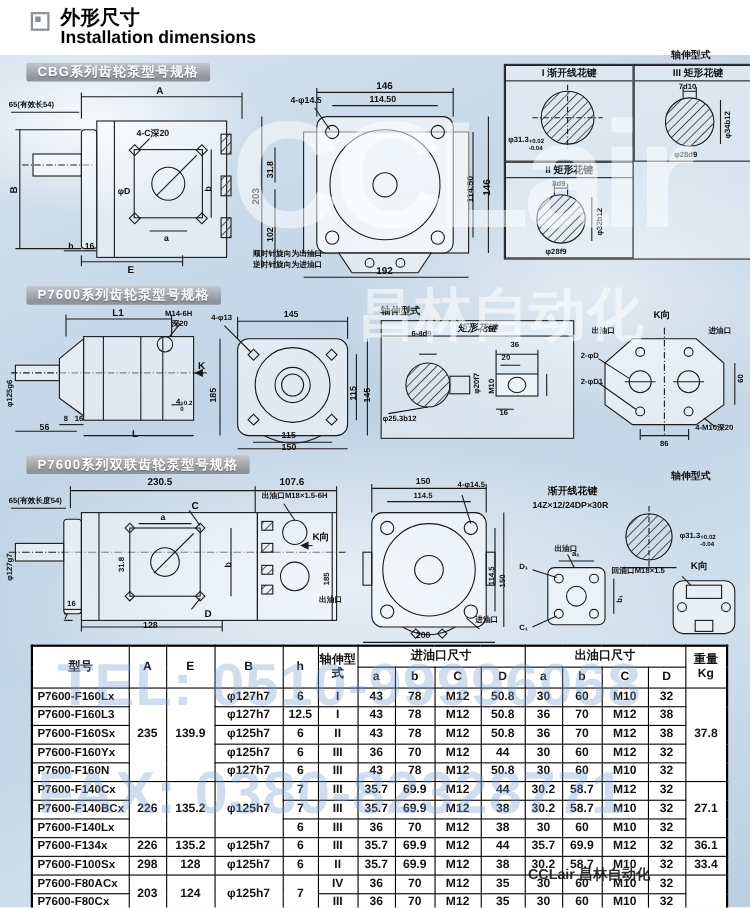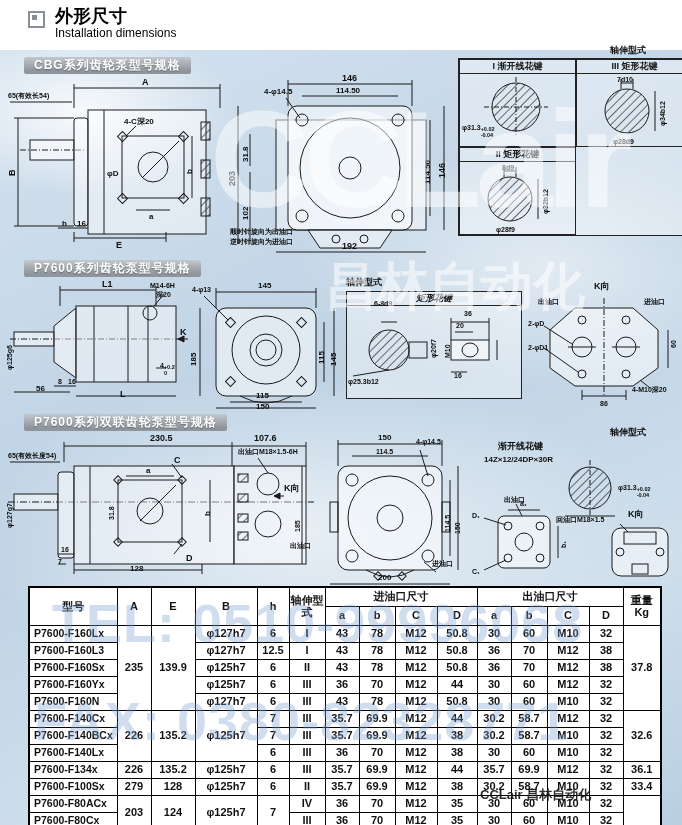--- a/index.html
+++ b/index.html
@@ -7,21 +7,21 @@
        font-family:"Liberation Sans","DejaVu Sans",sans-serif;color:#111;}
   .content-bg{position:absolute;left:0;top:50px;width:682px;height:775px;
     background:
       radial-gradient(ellipse 260px 140px at 12% 8%, rgba(255,255,255,.85), transparent 60%),
       radial-gradient(ellipse 420px 200px at 80% 28%, rgba(255,255,255,.55), transparent 60%),
       radial-gradient(ellipse 520px 240px at 45% 62%, rgba(255,255,255,.6), transparent 65%),
       linear-gradient(155deg,#d4e2ef 0%,#bed2e4 45%,#cfdfec 75%,#b9cfe2 100%);}
   .title-icon{position:absolute;left:28px;top:11px;width:13px;height:13px;border:2px solid #8a8f96;background:#fff;}
   .title-icon:after{content:"";position:absolute;left:2px;top:2px;width:5px;height:5px;background:#8a8f96;}
   .title-zh{position:absolute;left:55px;top:4px;font-size:18px;font-weight:bold;color:#000;}
-  .title-en{position:absolute;left:55px;top:26px;font-size:12px;color:#000;}
+  .title-en{position:absolute;left:55px;top:26px;font-size:16px;color:#000;font-weight:bold;}
   .badge{position:absolute;height:17px;background:linear-gradient(180deg,#c3c8ce,#8f959c 80%);
     color:#fff;font-weight:bold;font-size:12px;line-height:17px;padding:0 10px;letter-spacing:1px;
     text-shadow:0 1px 1px rgba(60,60,60,.5);border-radius:2px;white-space:nowrap;}
   .lbl{position:absolute;font-size:8px;font-weight:bold;color:#0d0d0d;white-space:nowrap;line-height:1;}
   .f7{font-size:7px;} .f9{font-size:9px;}
   .v{transform:rotate(-90deg);transform-origin:left top;}
   .tol{display:inline-flex;flex-direction:column;font-size:5.5px;line-height:1.05;vertical-align:-1px;font-weight:bold;}
   .wrap-box{position:absolute;}
   svg.draw{position:absolute;left:0;top:0;overflow:visible;}
   .panel{position:absolute;border:1.5px solid #222;background:rgba(255,255,255,.38);box-sizing:border-box;}
@@ -357,21 +357,21 @@
       <line x1="68" y1="128" x2="68" y2="138"></line>
       <line x1="196" y1="128" x2="196" y2="138"></line>
     <line x1="120" y1="40" x2="168" y2="40"></line>
     <line x1="204" y1="44" x2="204" y2="106"></line>
     <line x1="166" y1="28" x2="176" y2="42"></line>
     <line x1="168" y1="118" x2="176" y2="108"></line>
     <line x1="268" y1="60" x2="278" y2="60"></line>
       <path d="M268,60 l6,-3 v6 Z" fill="#1a1a1a"></path>
   </svg>
   <span class="lbl f7" style="left:2px;top:16px;">65(有效长度54)</span>
-  <span class="lbl f9" style="left:144px;top:-2px;">230.5</span>
+  <span class="lbl f9" style="left:128px;top:-2px;">230.5</span>
   <span class="lbl f9" style="left:248px;top:-2px;">107.6</span>
   <span class="lbl f7" style="left:232px;top:12px;">出油口M18×1.5-6H</span>
   <span class="lbl f7 v" style="left:0px;top:92px;">φ127g7</span>
   <span class="lbl f9" style="left:168px;top:20px;">C</span>
   <span class="lbl" style="left:140px;top:31px;">a</span>
   <span class="lbl f7 v" style="left:102px;top:84px;">31.8</span>
   <span class="lbl v" style="left:198px;top:80px;">b</span>
   <span class="lbl f9" style="left:180px;top:118px;">D</span>
   <span class="lbl f7" style="left:55px;top:110px;">16</span>
   <span class="lbl f7" style="left:52px;top:122px;">7</span>
@@ -579,21 +579,21 @@
         <td>7</td>
         <td>III</td>
         <td>35.7</td>
         <td>69.9</td>
         <td>M12</td>
         <td>44</td>
         <td>30.2</td>
         <td>58.7</td>
         <td>M12</td>
         <td>32</td>
-        <td rowspan="3">32.6</td>
+        <td rowspan="3">27.1</td>
       </tr>
       <tr>
         <td class="model">P7600-F140BCx</td>
         <td>7</td>
         <td>III</td>
         <td>35.7</td>
         <td>69.9</td>
         <td>M12</td>
         <td>38</td>
         <td>30.2</td>
@@ -626,21 +626,21 @@
         <td>M12</td>
         <td>44</td>
         <td>35.7</td>
         <td>69.9</td>
         <td>M12</td>
         <td>32</td>
         <td>36.1</td>
       </tr>
       <tr>
         <td class="model">P7600-F100Sx</td>
-        <td>279</td>
+        <td>298</td>
         <td>128</td>
         <td>φ125h7</td>
         <td>6</td>
         <td>II</td>
         <td>35.7</td>
         <td>69.9</td>
         <td>M12</td>
         <td>38</td>
         <td>30.2</td>
         <td>58.7</td>

